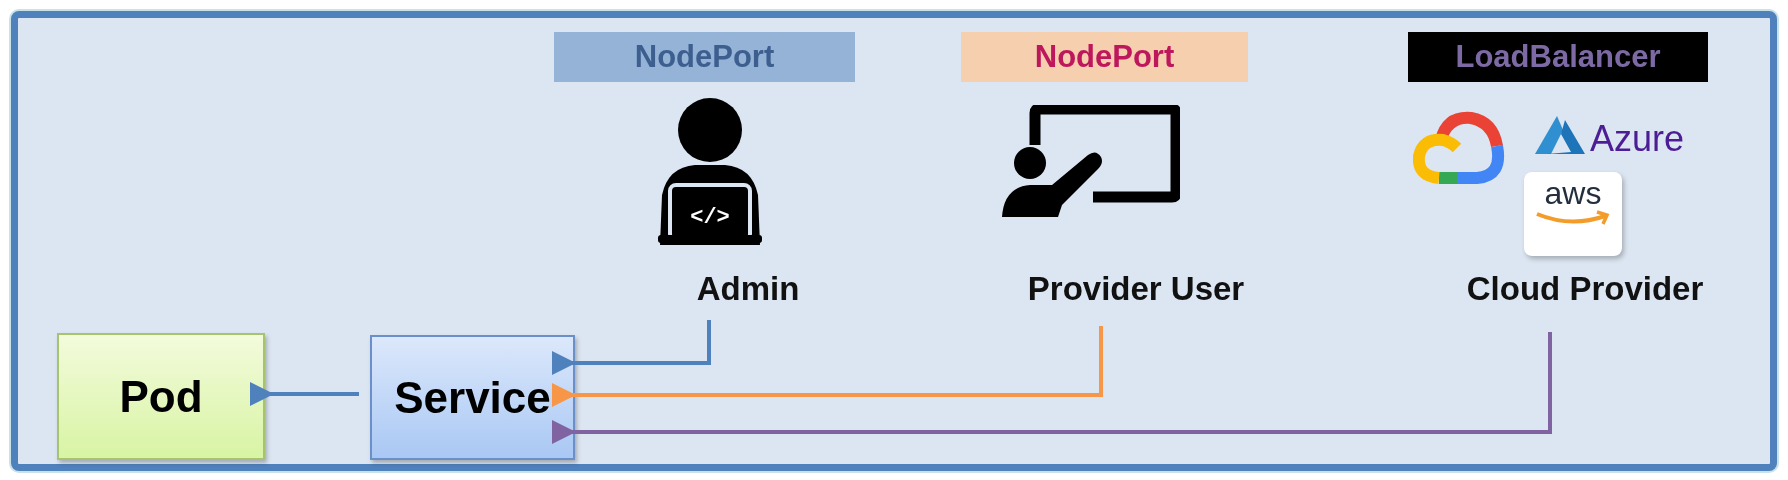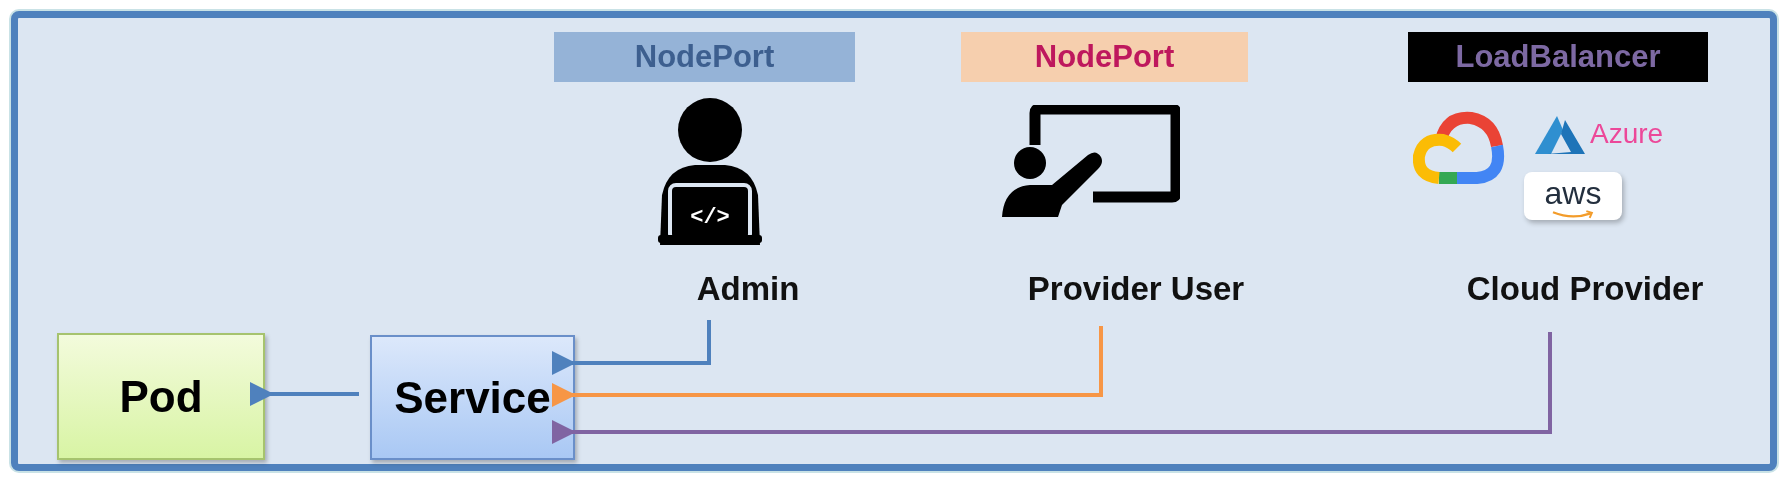--- a/index.html
+++ b/index.html
@@ -16,25 +16,25 @@
   .actor-name { position: absolute; top: 270px; font-weight: bold; font-size: 33px; color: #111;
                 transform: translateX(-50%); white-space: nowrap; margin-left: 38px; }
   .box { position: absolute; display: flex; align-items: center; justify-content: center;
          font-weight: bold; font-size: 44px; color: #000; box-shadow: 2px 3px 4px rgba(0,0,0,0.25); }
   .pod { left: 57px; top: 333px; width: 204px; height: 123px;
          background: linear-gradient(#f3fbdc, #d8f4a4); border: 2px solid #a6c36e; }
   .service { left: 370px; top: 335px; width: 201px; height: 121px;
              background: linear-gradient(#dce8fb, #a9c8f4); border: 2px solid #6a8fc9; }
   svg.arrows { position: absolute; left: 0; top: 0; width: 1788px; height: 480px; pointer-events: none; }
   .icon { position: absolute; }
-  .aws-box { position: absolute; left: 1524px; top: 172px; width: 98px; height: 48px; background: #fff;
+  .aws-box { position: absolute; left: 1524px; top: 172px; width: 98px; height: 84px; background: #fff;
              border-radius: 8px; box-shadow: 2px 3px 5px rgba(0,0,0,0.25); display: flex; flex-direction: column;
              align-items: center; justify-content: flex-start; }
   .aws-text { font-size: 32px; color: #232f3e; margin-top: 4px; line-height: 34px; }
-  .azure-text { position: absolute; left: 1590px; top: 118px; font-size: 28px; color: #ec4899; }
+  .azure-text { position: absolute; left: 1590px; top: 118px; font-size: 36px; color: #4c1d95; }
 </style>
 </head>
 <body>
 
 <div class="frame"></div>
 
 <div class="type-label lbl-cluster">NodePort</div>
 <div class="type-label lbl-node">NodePort</div>
 <div class="type-label lbl-lb">LoadBalancer</div>
 

